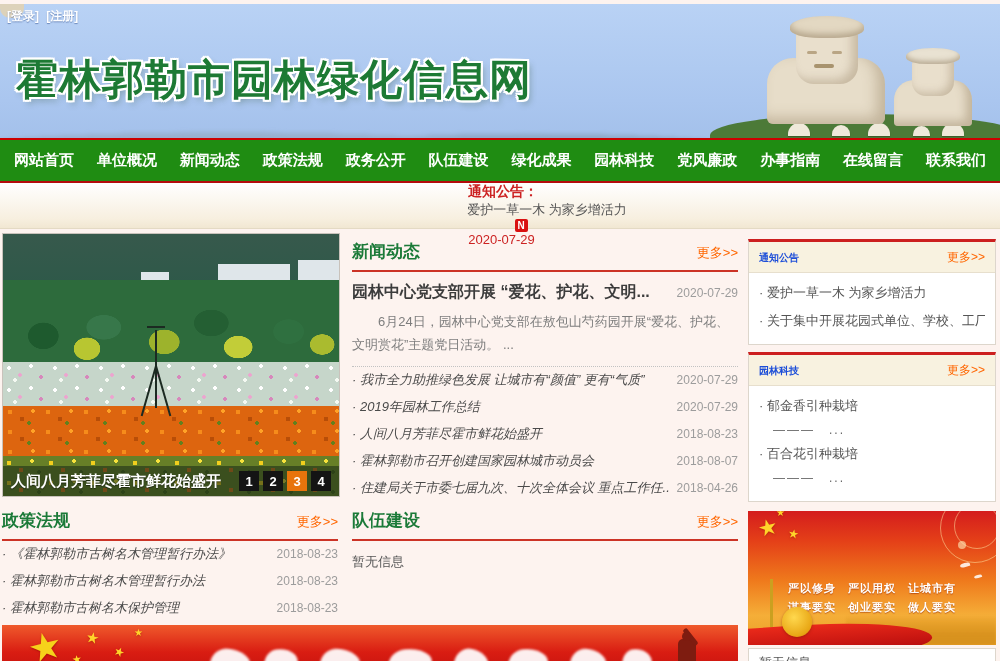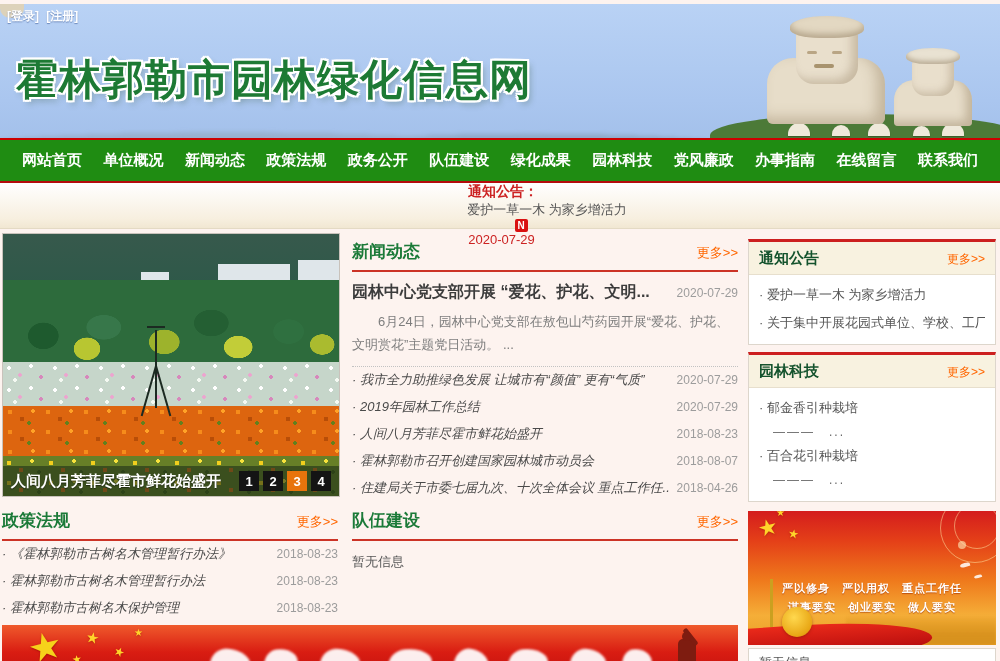--- a/index.html
+++ b/index.html
@@ -35,21 +35,21 @@
   .beard{right:164px;bottom:58px;width:24px;height:14px;background:#ddd2ba;border-radius:0 0 10px 10px;}
   .statue-small { right:28px; bottom:16px; width:78px; height:46px; border-radius:20px 20px 4px 4px;
     box-shadow:inset -6px -5px 10px rgba(150,130,100,.45); }
   .statue-small-head { position:absolute; right:46px; bottom:46px; width:42px; height:42px; background:#e9dfcc; border-radius:10px 10px 14px 14px;
     box-shadow:inset -4px -3px 8px rgba(150,130,100,.4); }
   .statue-small-hat { position:absolute; right:40px; bottom:78px; width:54px; height:16px; background:#e9e2d2; border-radius:50% 50% 40% 40%;
     box-shadow:inset 0 -3px 5px rgba(140,120,90,.5); }
 
   
   .nav { position:absolute; left:0; top:138px; width:1000px; height:45px; background:#1f8c12;
-    border-top:2px solid #cc0000; border-bottom:2px solid #b40c0c; display:flex; align-items:center; justify-content:space-between; padding:0 22px; }
+    border-top:2px solid #cc0000; border-bottom:2px solid #b40c0c; display:flex; align-items:center; justify-content:space-between; padding:0 14px; }
   .nav a { color:#fff; font-size:15px; font-weight:bold; text-decoration:none; cursor:pointer; white-space:nowrap; }
 
   
   .notice { position:absolute; left:0; top:183px; width:1000px; height:46px;
     background:linear-gradient(180deg,#ffffff 0%, #f7efdf 80%, #f1e7d2 100%); border-bottom:1px solid #e4dac4;
     display:flex; align-items:center; padding:0 10px;flex-direction:column; }
   .notice-label { color:#cc2222; font-size:14px; font-weight:bold; margin-left:6px; }
   .notice-link { color:#555; font-size:13px; text-decoration:none; margin-left:94px; cursor:pointer; }
   .new-badge { display:inline-block; margin-left:42px; width:13px; height:13px; background:#d91111; color:#fff;
     font-size:10px; font-weight:bold; text-align:center; line-height:13px; border-radius:2px; }
@@ -129,21 +129,21 @@
   .dotted { border-bottom:1px dotted #c2c2c2; margin-top:9px; }
   .news-list { margin-top:4px; }
   .item-row { display:flex; align-items:baseline; height:27px; }
   .item-row a { color:#4a4a4a; font-size:13px; text-decoration:none; cursor:pointer; white-space:nowrap; overflow:hidden; flex:1;font-style:italic; }
   .item-row a::before { content:"· "; color:#4a4a4a; }
   .i-date { color:#9c9c9c; font-size:12px; margin-left:8px; }
 
   
   .side-box { position:absolute; left:748px; width:248px; background:#fff; border:1px solid #ddd6cc; border-top:3px solid #cc1f1f; }
   .side-head { background:#f8f2e0; border-bottom:1px solid #e7dfcd; padding:7px 10px 6px; display:flex; align-items:baseline; }
-  .side-title { color:#14532d; font-size:15px; font-weight:bold; }
+  .side-title { color:#1d4ed8; font-size:10px; font-weight:bold; }
   .side-more { margin-left:auto; color:#ff6600; font-size:12px; text-decoration:none; cursor:pointer; }
   .side-body { padding:6px 10px 8px; }
   .side-item { display:block; color:#555; font-size:13px; text-decoration:none; cursor:pointer; line-height:28px;
     white-space:nowrap; overflow:hidden; }
   .side-item::before { content:"· "; }
   .tech-sub { color:#666; font-size:12px; line-height:20px; padding-left:14px; letter-spacing:2px; }
   .box-notice { top:239px; height:106px; }
   .box-tech { top:352px; height:150px; }
 
   
@@ -379,21 +379,21 @@
     <div class="empty-text">暂无信息</div>
   </div>
 
   <div class="sy">
     <span class="star sy-s1"></span>
     <span class="star sy-s2"></span>
     <span class="star sy-s3"></span>
     <div class="sy-ring r1"></div>
     <div class="sy-ring r2"></div>
     <div class="sy-ring r3"></div>
-    <div class="sy-line l1">严以修身　严以用权　重点工作任</div>
+    <div class="sy-line l1">严以修身　严以用权　让城市有</div>
     <div class="sy-line l2">谋事要实　创业要实　做人要实</div>
     <div class="dove dv1"></div>
     <div class="dove dv2"></div>
     <div class="sy-goldwall"></div>
     <div class="sy-wave"></div>
     <div class="sy-pole"></div>
     <div class="sy-emblem"></div>
   </div>
 
   <div class="bottom-right-box">

